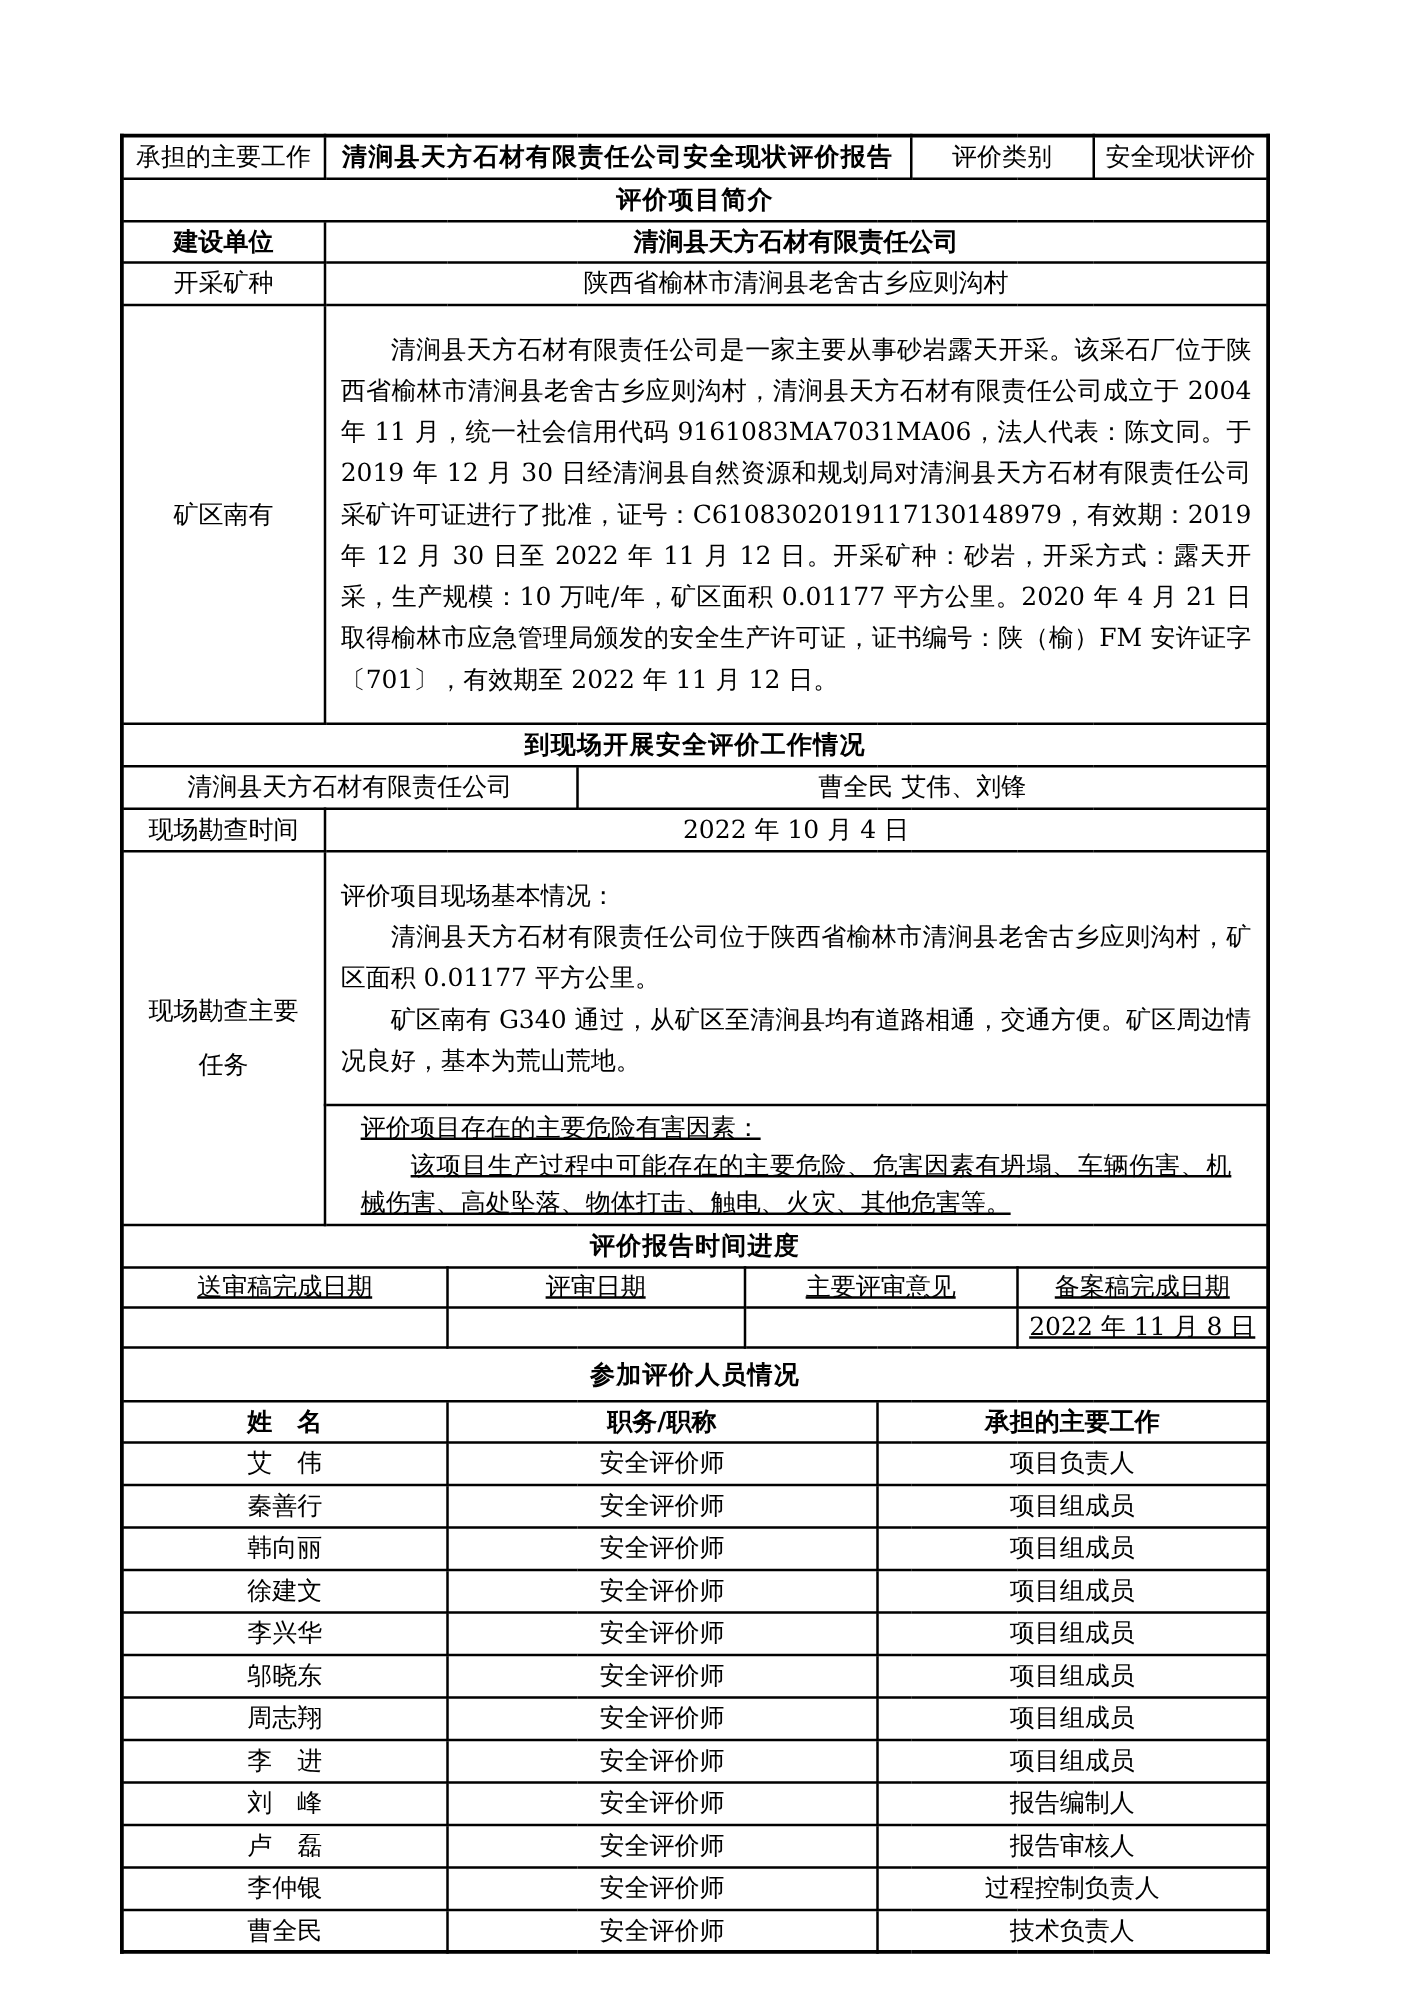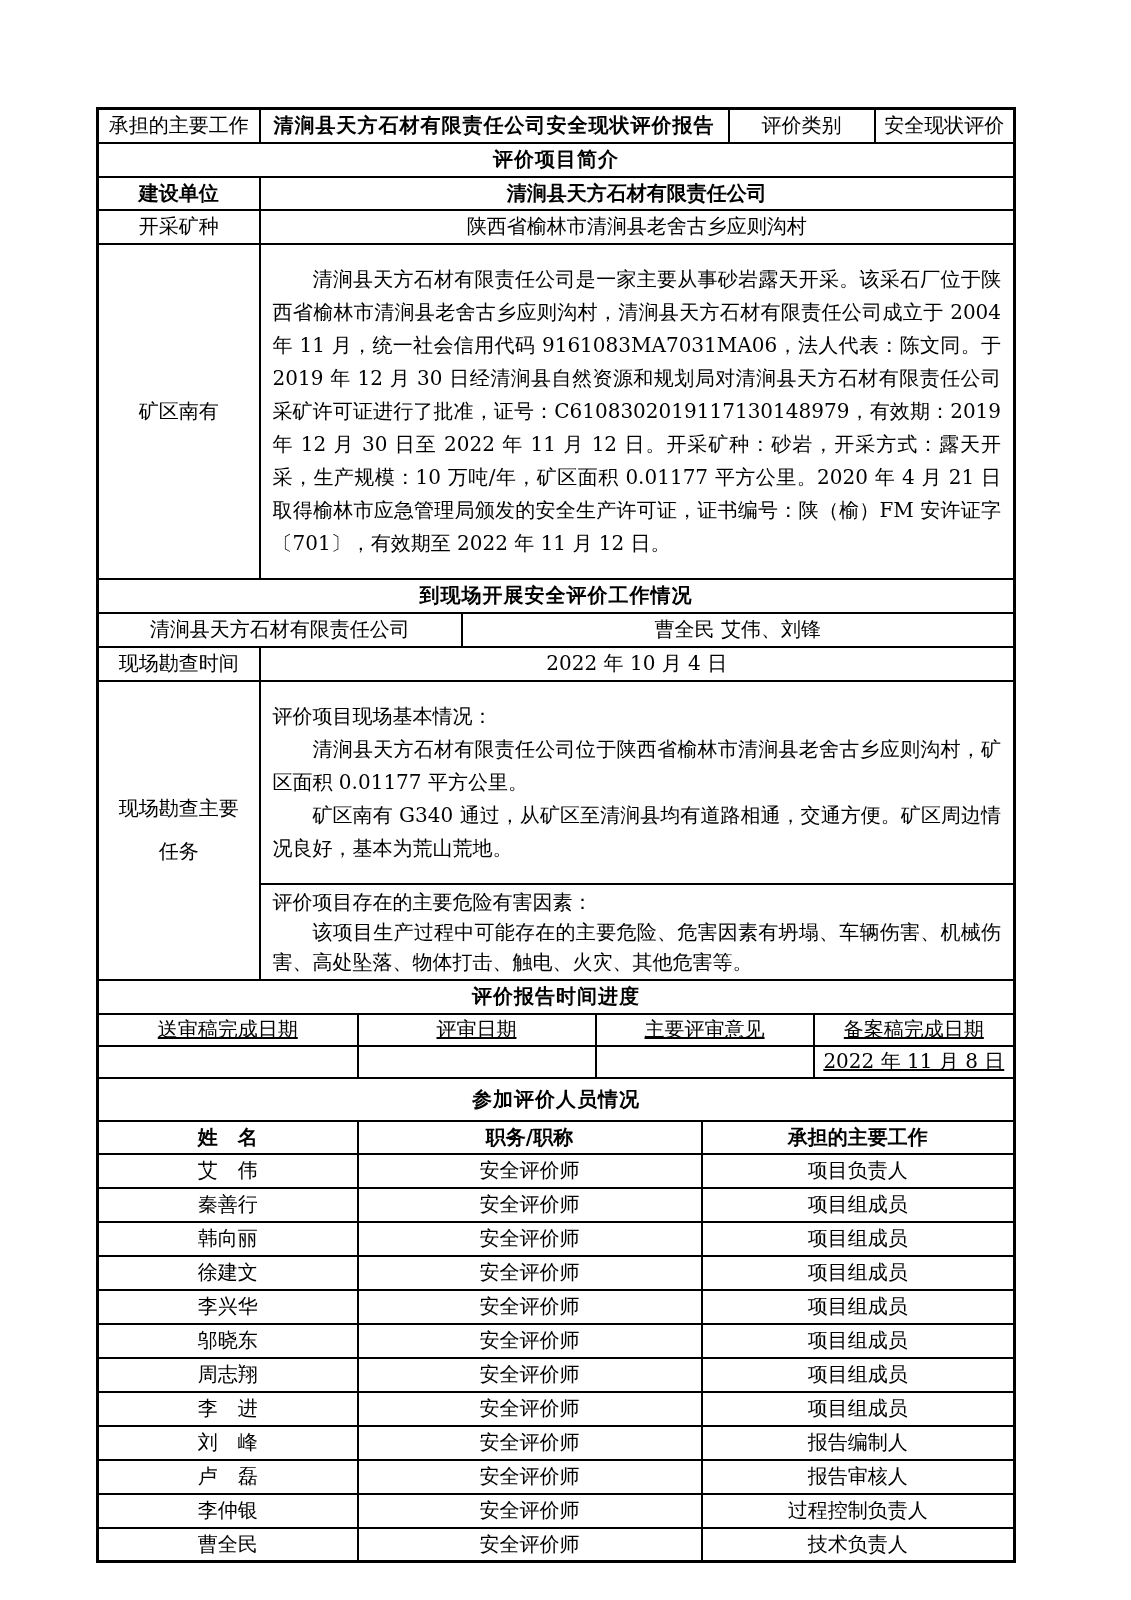--- a/index.html
+++ b/index.html
@@ -43,22 +43,23 @@
     letter-spacing: 1px;
     font-family: Liberation Serif, serif;
   }
   .para-cell {
     text-align: justify;
     padding: 18px 12px;
     line-height: 33px;
   }
   .para-cell-b {
     text-align: justify;
-    padding: 2px 12px;
+    padding: 2px 28px;
     line-height: 30px;
+    text-decoration: underline;
   }
   .para-cell p, .para-cell-b p { margin: 0; }
   .indent { text-indent: 2em; }
   .prewrap { white-space: pre-line; line-height: 43px; }
   
   .h34 { height: 34px; }
   .h33 { height: 33px; font-weight: bold; }
   .h263 { height: 263px; }
   .h176 { height: 176px; }
   .h95 { height: 95px; }

